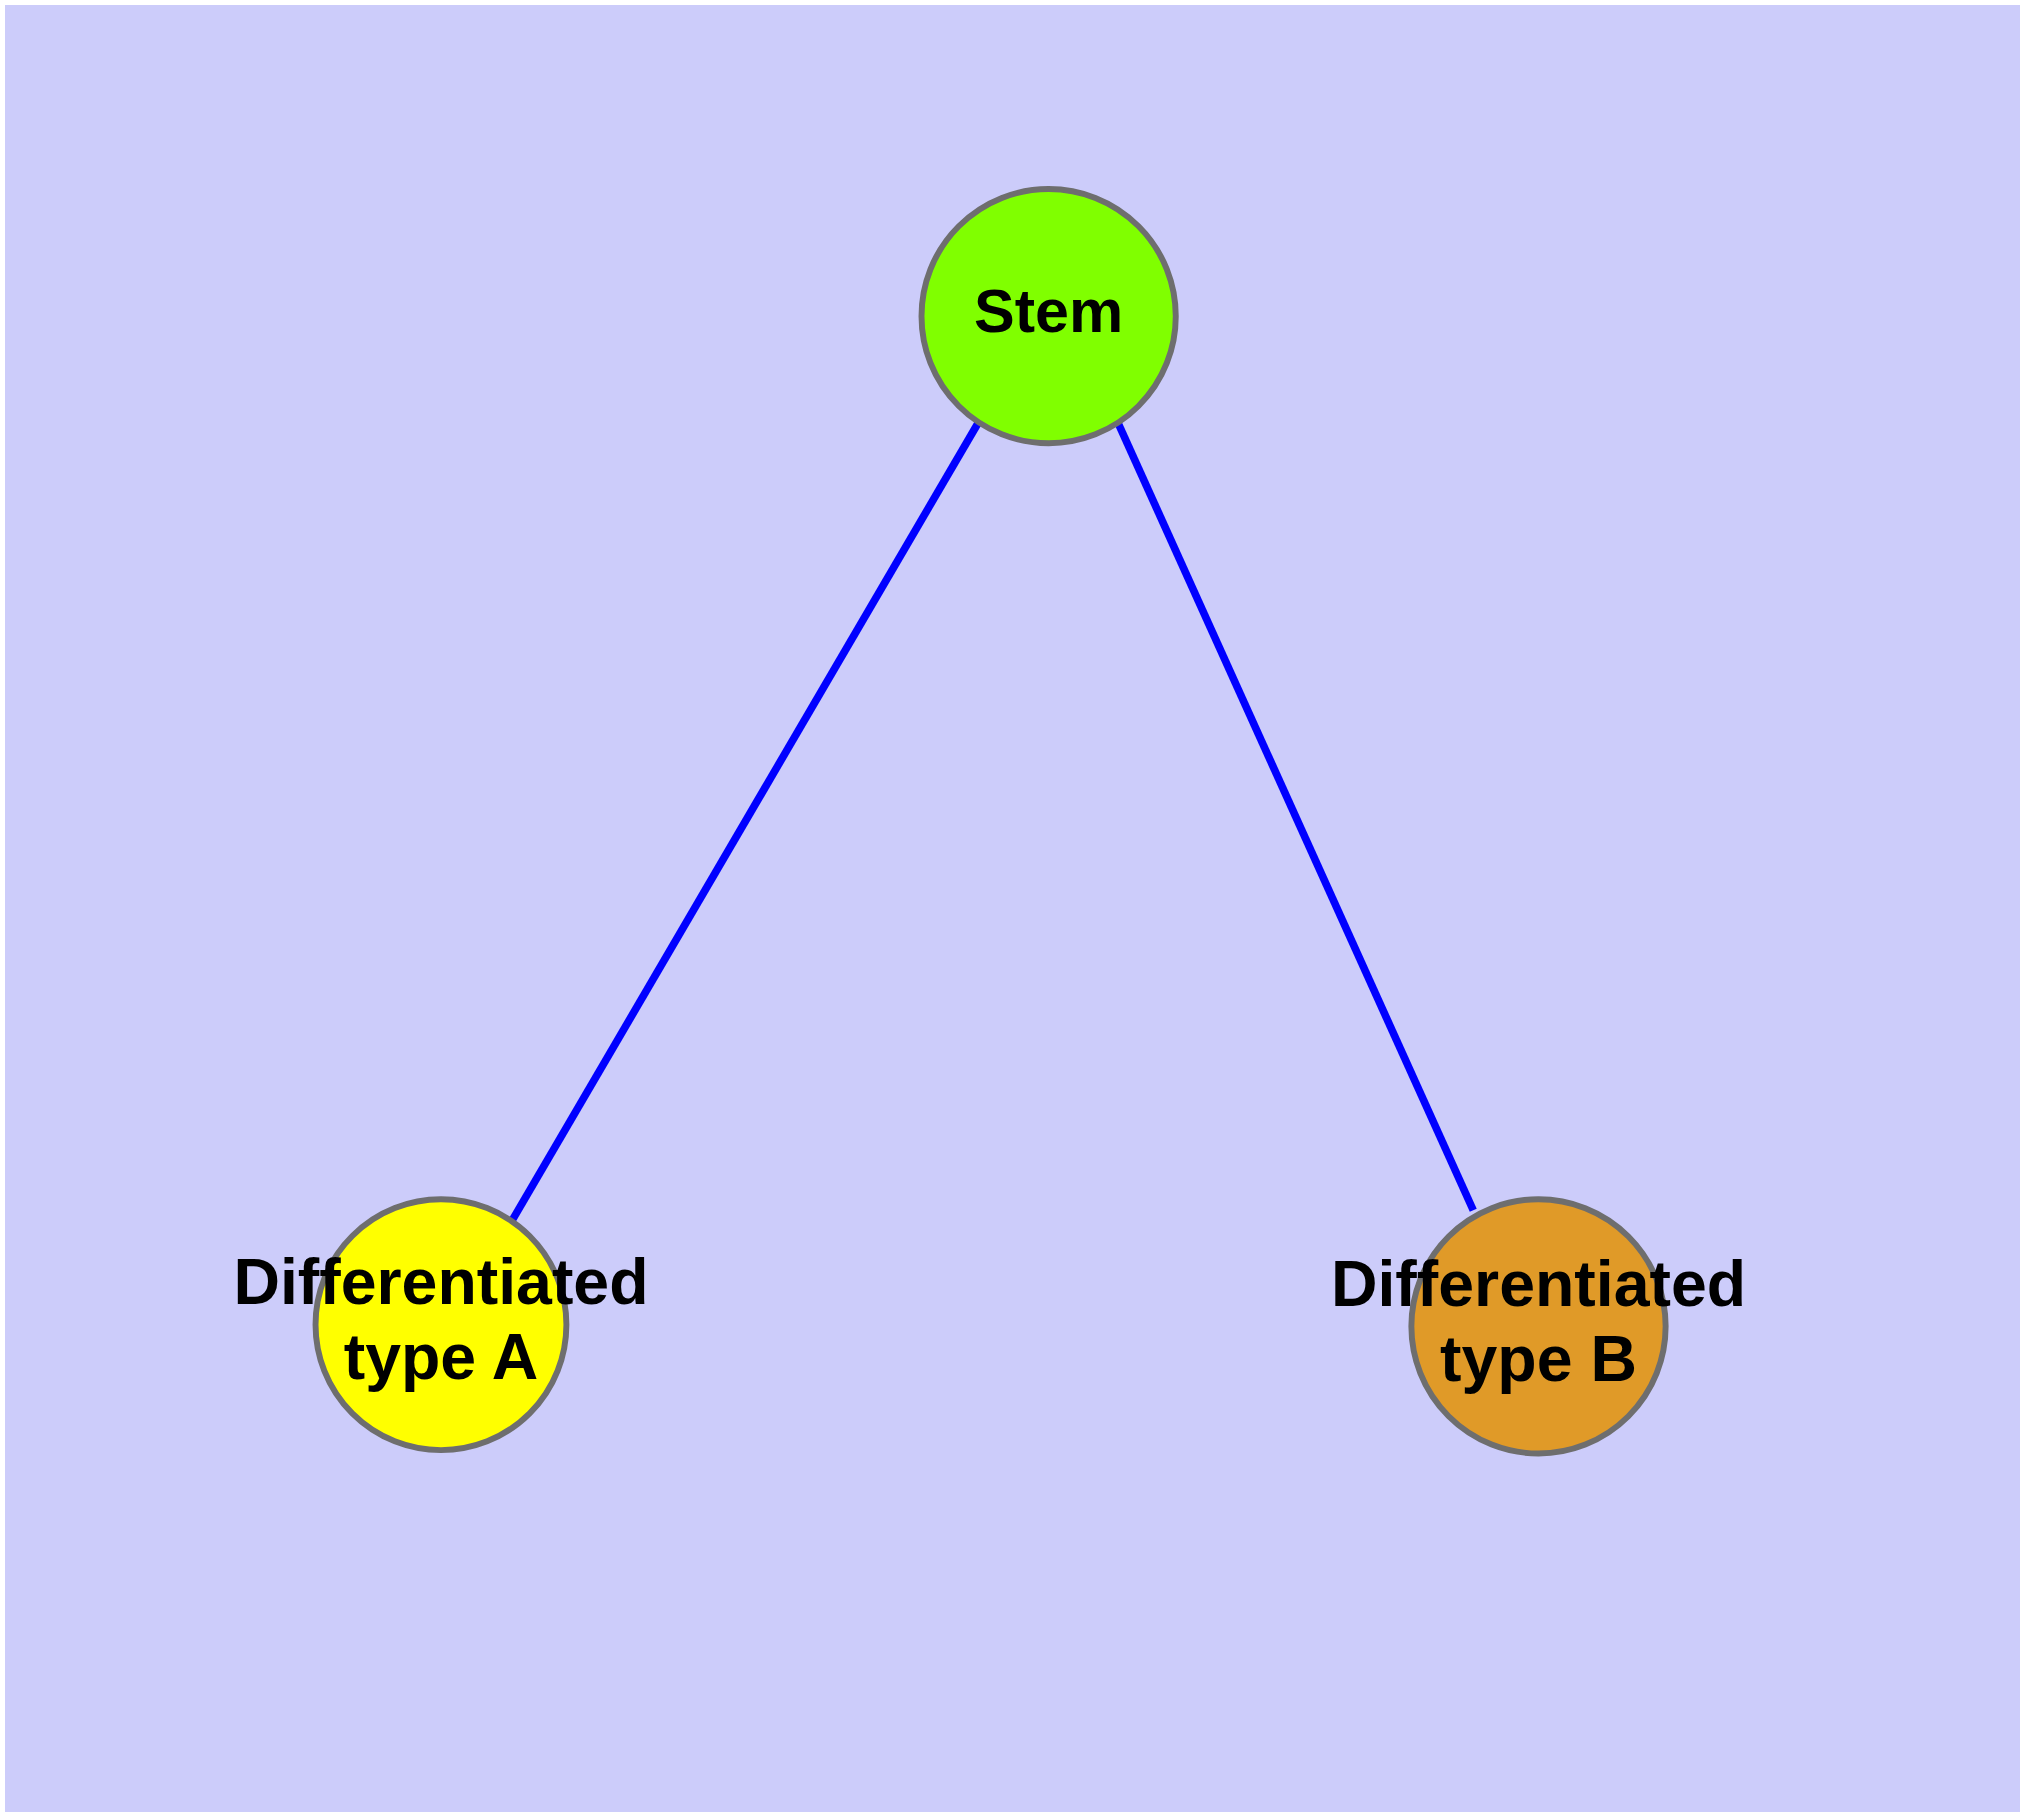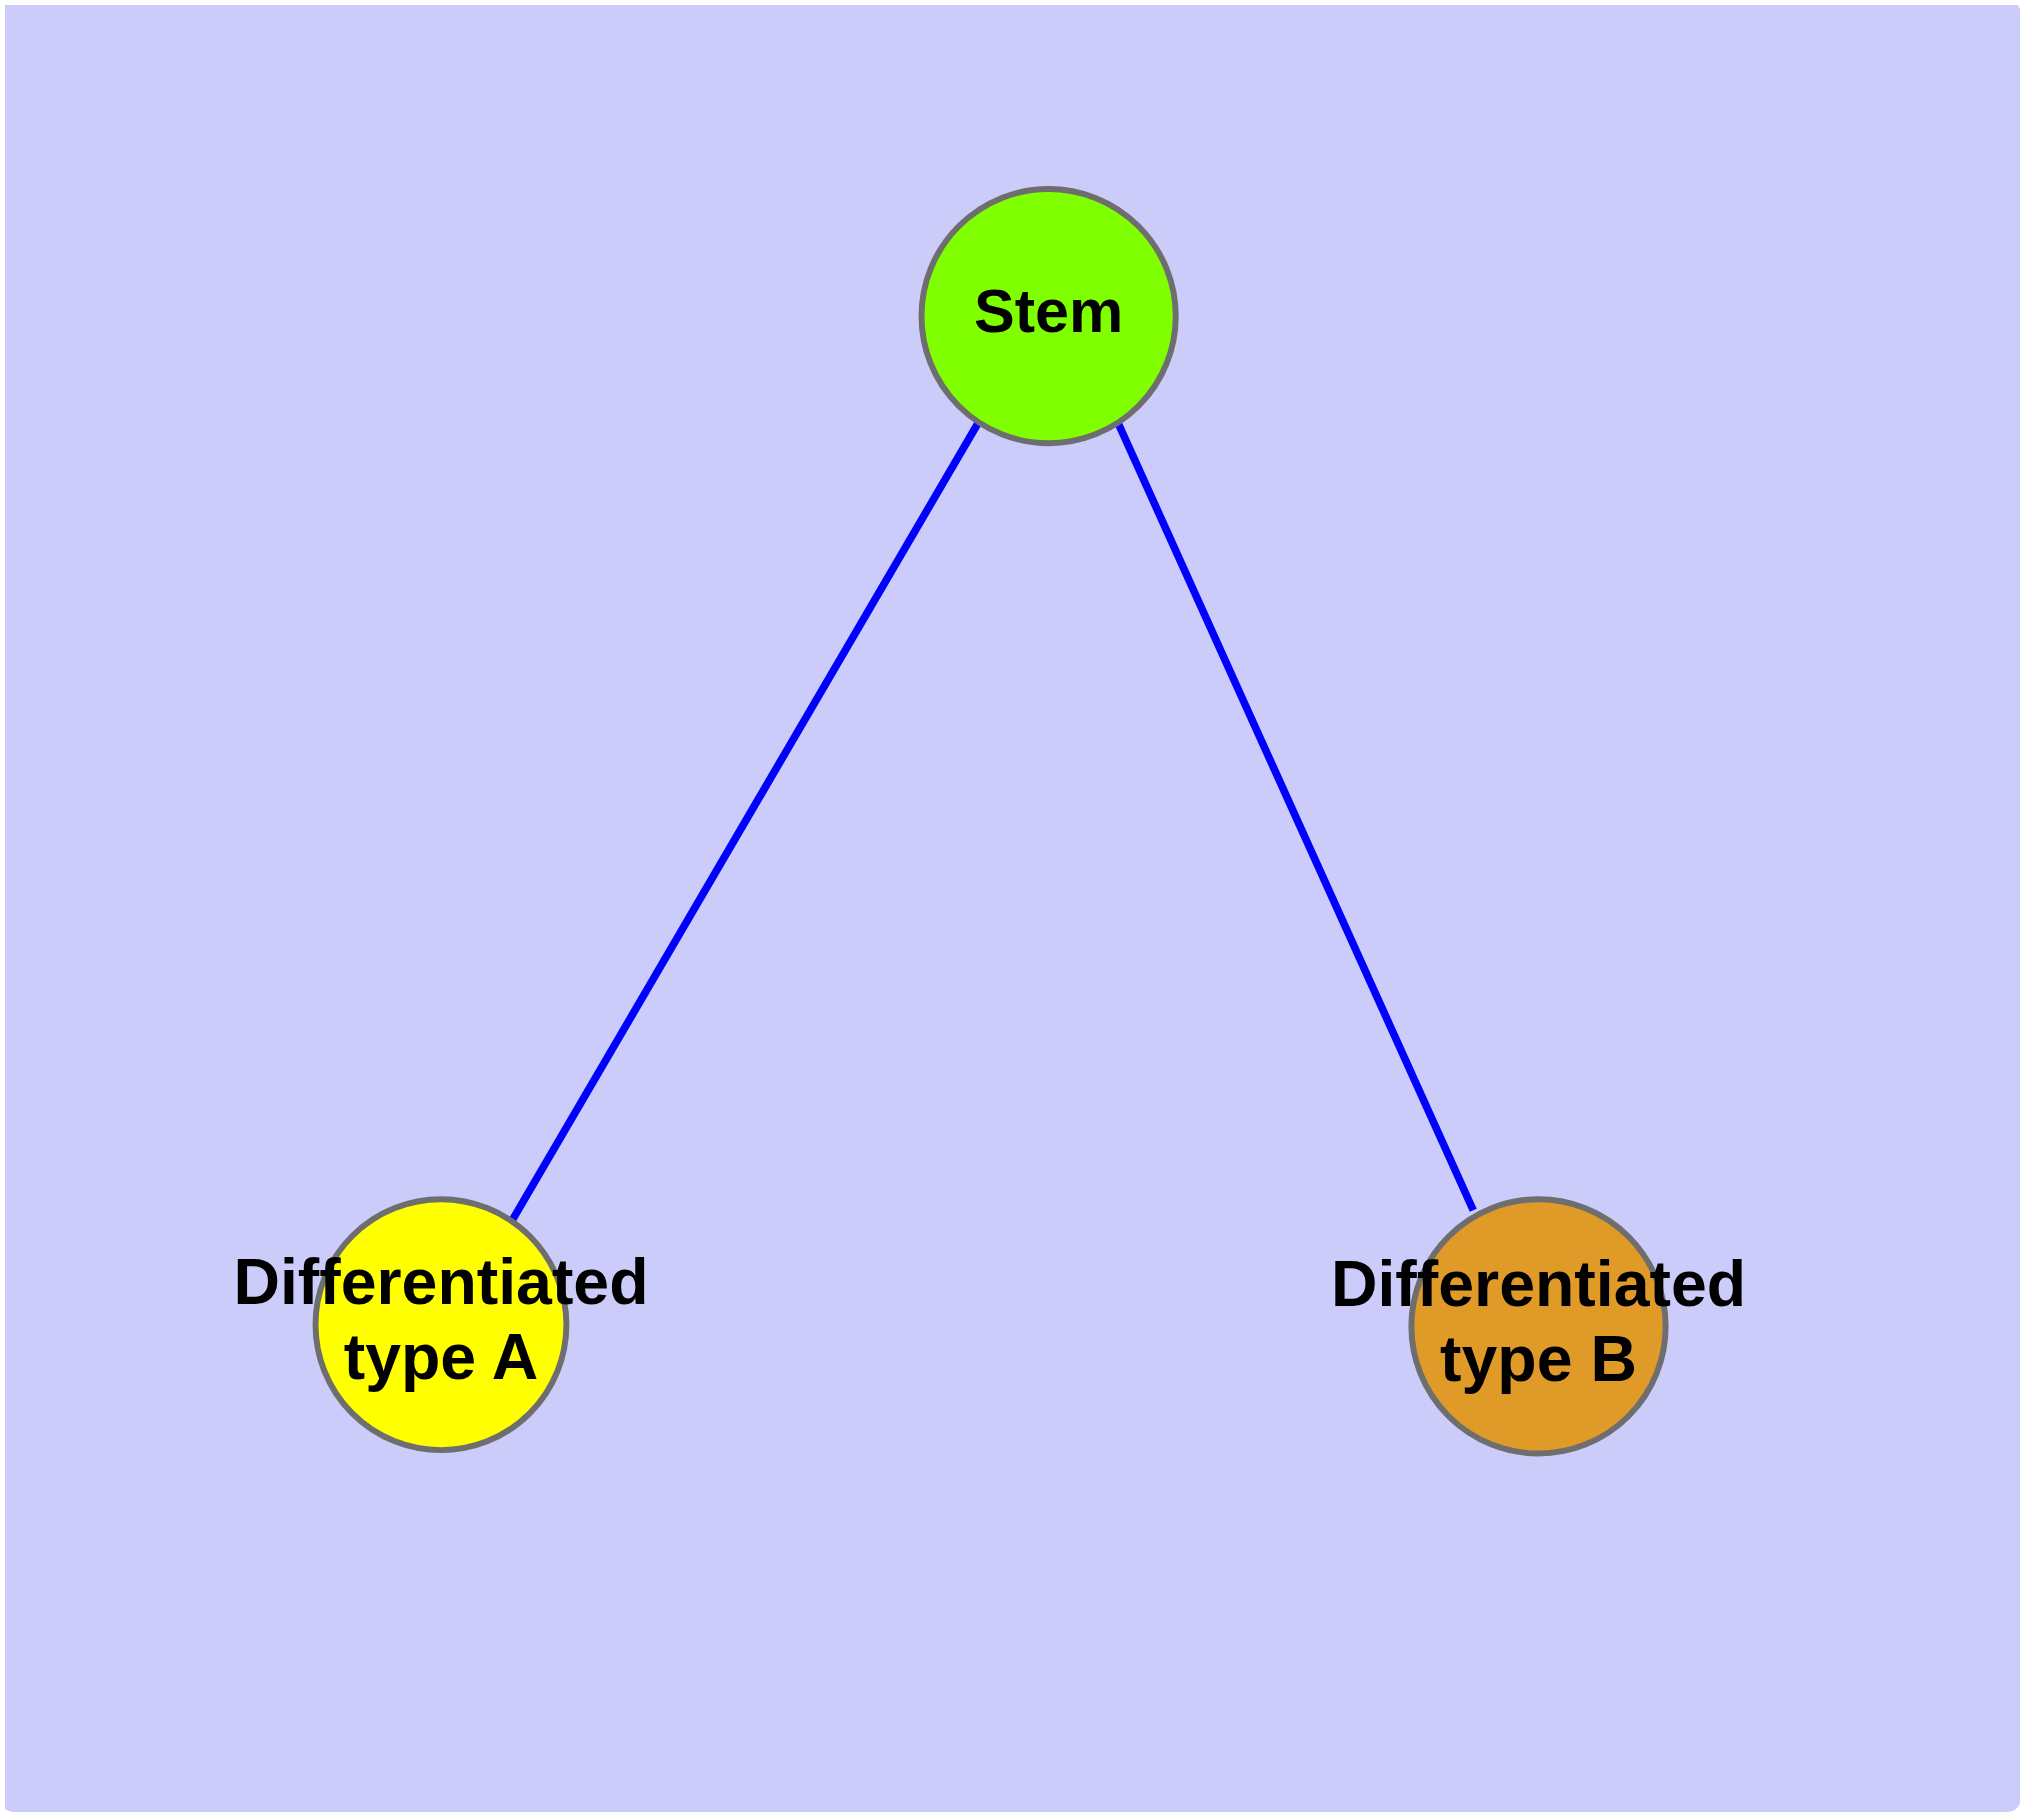--- a/index.html
+++ b/index.html
@@ -8,21 +8,20 @@
     padding: 0;
     background: #ffffff;
   }
   #canvas {
     position: relative;
     width: 2021px;
     height: 1812px;
     background: #ffffff;
     overflow: hidden;
     font-family: "Liberation Sans", "DejaVu Sans", sans-serif;
-    border-radius: 14px;
   }
   #plot-area {
     position: absolute;
     left: 5.1px;
     top: 5.1px;
     width: 2015px;
     height: 1807px;
     background: #ccccfa;
   }
   #graph-svg {

